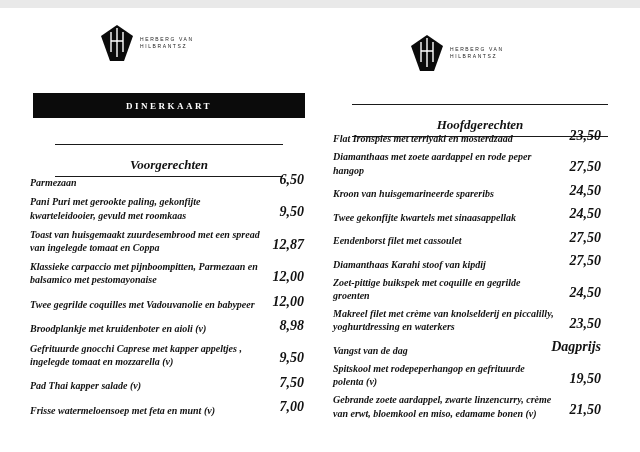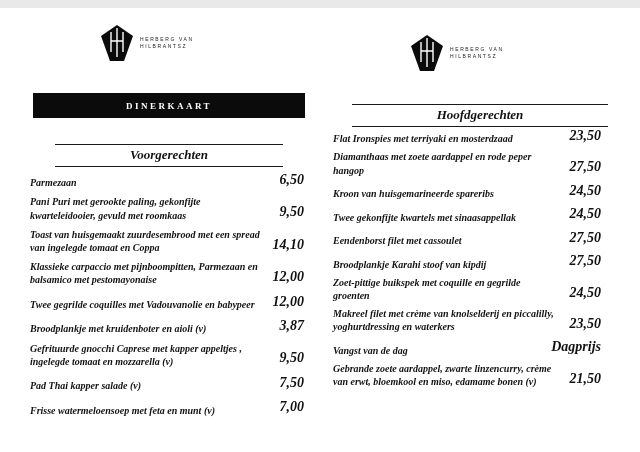--- a/index.html
+++ b/index.html
@@ -29,21 +29,21 @@
     background:#0b0b0b;color:#ffffff;
     display:flex;align-items:center;justify-content:center;
     font-size:9px;font-weight:700;letter-spacing:2.5px;
   }
   
   .section-hd{
     position:absolute;
     border-top:1px solid #1a1a1a;border-bottom:1px solid #1a1a1a;
     text-align:center;
     font-style:italic;font-weight:700;font-size:13px;
-    padding:2px 0 3px 0;
+    padding:12px 0 3px 0;
   }
   .hd-voor{left:55px;top:136px;width:228px;}
   .hd-hoofd{left:352px;top:96px;width:256px;}
   
   .col{position:absolute;}
   .col-left{left:30px;top:163px;width:274px;}
   .col-right{left:333px;top:119px;width:268px;}
   .row{
     display:flex;justify-content:space-between;align-items:flex-end;
   }
@@ -99,33 +99,33 @@
     <div class="row">
       <div class="nm">Parmezaan</div>
       <div class="pr">6,50</div>
     </div>
     <div class="row">
       <div class="nm">Pani Puri met gerookte paling, gekonfijte kwarteleidooier, gevuld met roomkaas</div>
       <div class="pr">9,50</div>
     </div>
     <div class="row">
       <div class="nm">Toast van huisgemaakt zuurdesembrood met een spread van ingelegde tomaat en Coppa</div>
-      <div class="pr">14,10</div>
+      <div class="pr">12,87</div>
     </div>
     <div class="row">
       <div class="nm">Klassieke carpaccio met pijnboompitten, Parmezaan en balsamico met pestomayonaise</div>
       <div class="pr">12,00</div>
     </div>
     <div class="row">
       <div class="nm">Twee gegrilde coquilles met Vadouvanolie en babypeer</div>
       <div class="pr">12,00</div>
     </div>
     <div class="row">
       <div class="nm">Broodplankje met kruidenboter en aioli (v)</div>
-      <div class="pr">3,87</div>
+      <div class="pr">8,98</div>
     </div>
     <div class="row">
       <div class="nm">Gefrituurde gnocchi Caprese met kapper appeltjes , ingelegde tomaat en mozzarella (v)</div>
       <div class="pr">9,50</div>
     </div>
     <div class="row">
       <div class="nm">Pad Thai kapper salade (v)</div>
       <div class="pr">7,50</div>
     </div>
     <div class="row">
@@ -149,34 +149,38 @@
     </div>
     <div class="row">
       <div class="nm">Twee gekonfijte kwartels met sinaasappellak</div>
       <div class="pr">24,50</div>
     </div>
     <div class="row">
       <div class="nm">Eendenborst filet met cassoulet</div>
       <div class="pr">27,50</div>
     </div>
     <div class="row">
-      <div class="nm">Broodplankje Karahi stoof van kipdij</div>
+      <div class="nm">Diamanthaas Karahi stoof van kipdij</div>
       <div class="pr">27,50</div>
     </div>
     <div class="row">
       <div class="nm">Zoet-pittige buikspek met coquille en gegrilde groenten</div>
       <div class="pr">24,50</div>
     </div>
     <div class="row">
       <div class="nm">Makreel filet met crème van knolselderij en piccalilly, yoghurtdressing en waterkers</div>
       <div class="pr">23,50</div>
     </div>
     <div class="row">
       <div class="nm">Vangst van de dag</div>
       <div class="pr">Dagprijs</div>
     </div>
     <div class="row">
+      <div class="nm">Spitskool met rodepeperhangop en gefrituurde polenta (v)</div>
+      <div class="pr">19,50</div>
+    </div>
+    <div class="row">
       <div class="nm">Gebrande zoete aardappel, zwarte linzencurry, crème van erwt, bloemkool en miso, edamame bonen (v)</div>
       <div class="pr">21,50</div>
     </div>
   </div>
 
 </div>
 
 </body></html>

